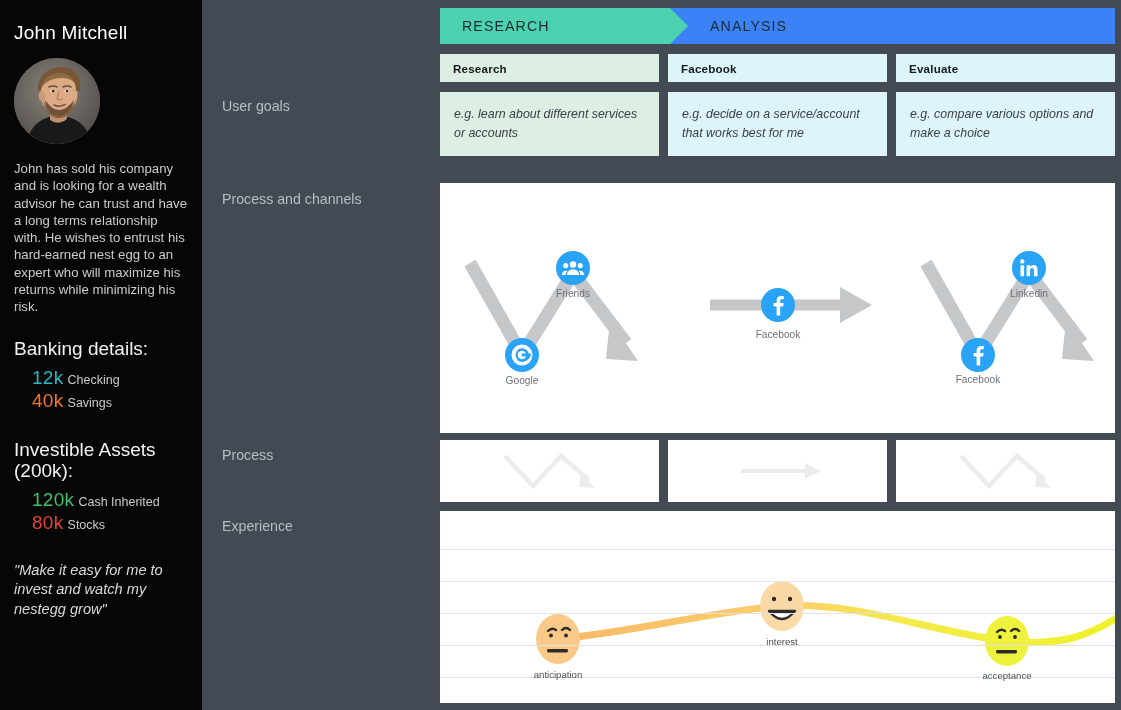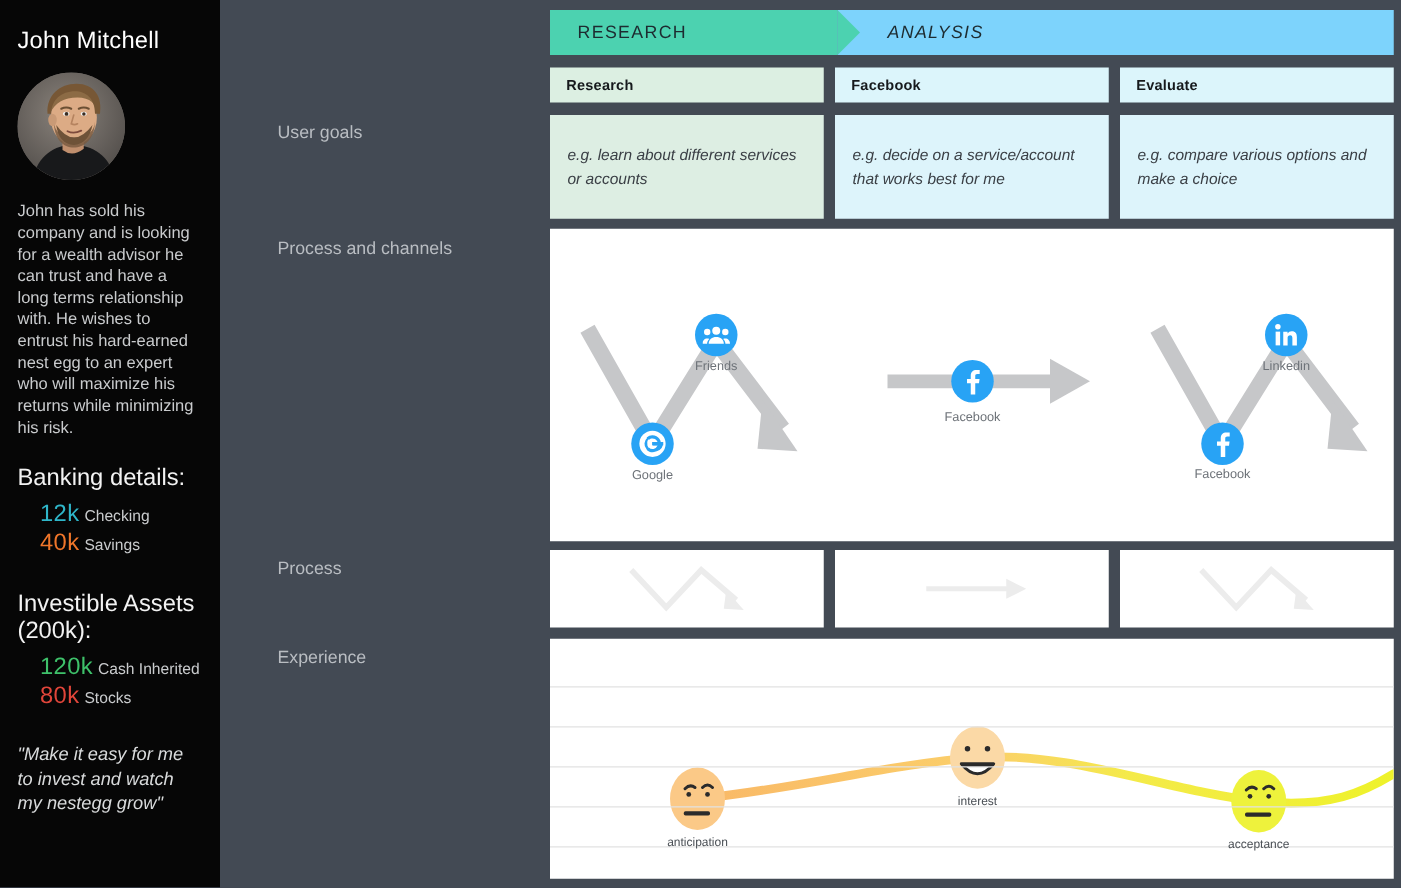--- a/index.html
+++ b/index.html
@@ -7,21 +7,21 @@
     width: 1121px; height: 710px;
     overflow: hidden;
     background: #434a54;
     font-family: "Liberation Sans", sans-serif;
   }
   .page { position: relative; width: 1121px; height: 710px; background: #434a54; }
 
   
   .sidebar {
     position: absolute; left: 0; top: 0;
-    width: 176px; height: 710px;
+    width: 202px; height: 710px;
     background: #060606;
     padding: 22px 14px 0 14px;
     overflow: hidden;
   }
   .persona-name {
     color: #ffffff; font-size: 19px; letter-spacing: .2px;
     font-weight: 400; margin-bottom: 14px;
   }
   .avatar {
     width: 86px; height: 86px; border-radius: 50%;
@@ -68,21 +68,21 @@
   }
   .stage-1 { width: 230px; background: #4cd2b0; }
   .stage-1::after {
     content: ""; position: absolute; right: -18px; top: 0;
     width: 0; height: 0;
     border-top: 18px solid transparent;
     border-bottom: 18px solid transparent;
     border-left: 18px solid #4cd2b0;
     z-index: 2;
   }
-  .stage-2 { flex: 1; background: #7dd3fc; padding-left: 40px; font-style: italic; }
+  .stage-2 { flex: 1; background: #3b82f6; padding-left: 40px; }
 
   
   .colheads {
     position: absolute; left: 440px; top: 54px;
     width: 675px; height: 28px;
     display: flex; gap: 9px;
   }
   .colhead {
     flex: 1; height: 28px;
     display: flex; align-items: center;
@@ -91,21 +91,21 @@
     letter-spacing: .2px;
   }
 
   
   .goalsrow {
     position: absolute; left: 440px; top: 92px;
     width: 675px; height: 83px;
     display: flex; gap: 9px;
   }
   .goalcard {
-    flex: 1; height: 83px;
+    flex: 1; height: 64px;
     display: flex; align-items: center;
     padding: 0 14px;
     font-size: 12.4px; font-style: italic; line-height: 19px;
     color: #3a3f45;
   }
 
   
   .pcpanel {
     position: absolute; left: 440px; top: 183px;
     width: 675px; height: 250px;

